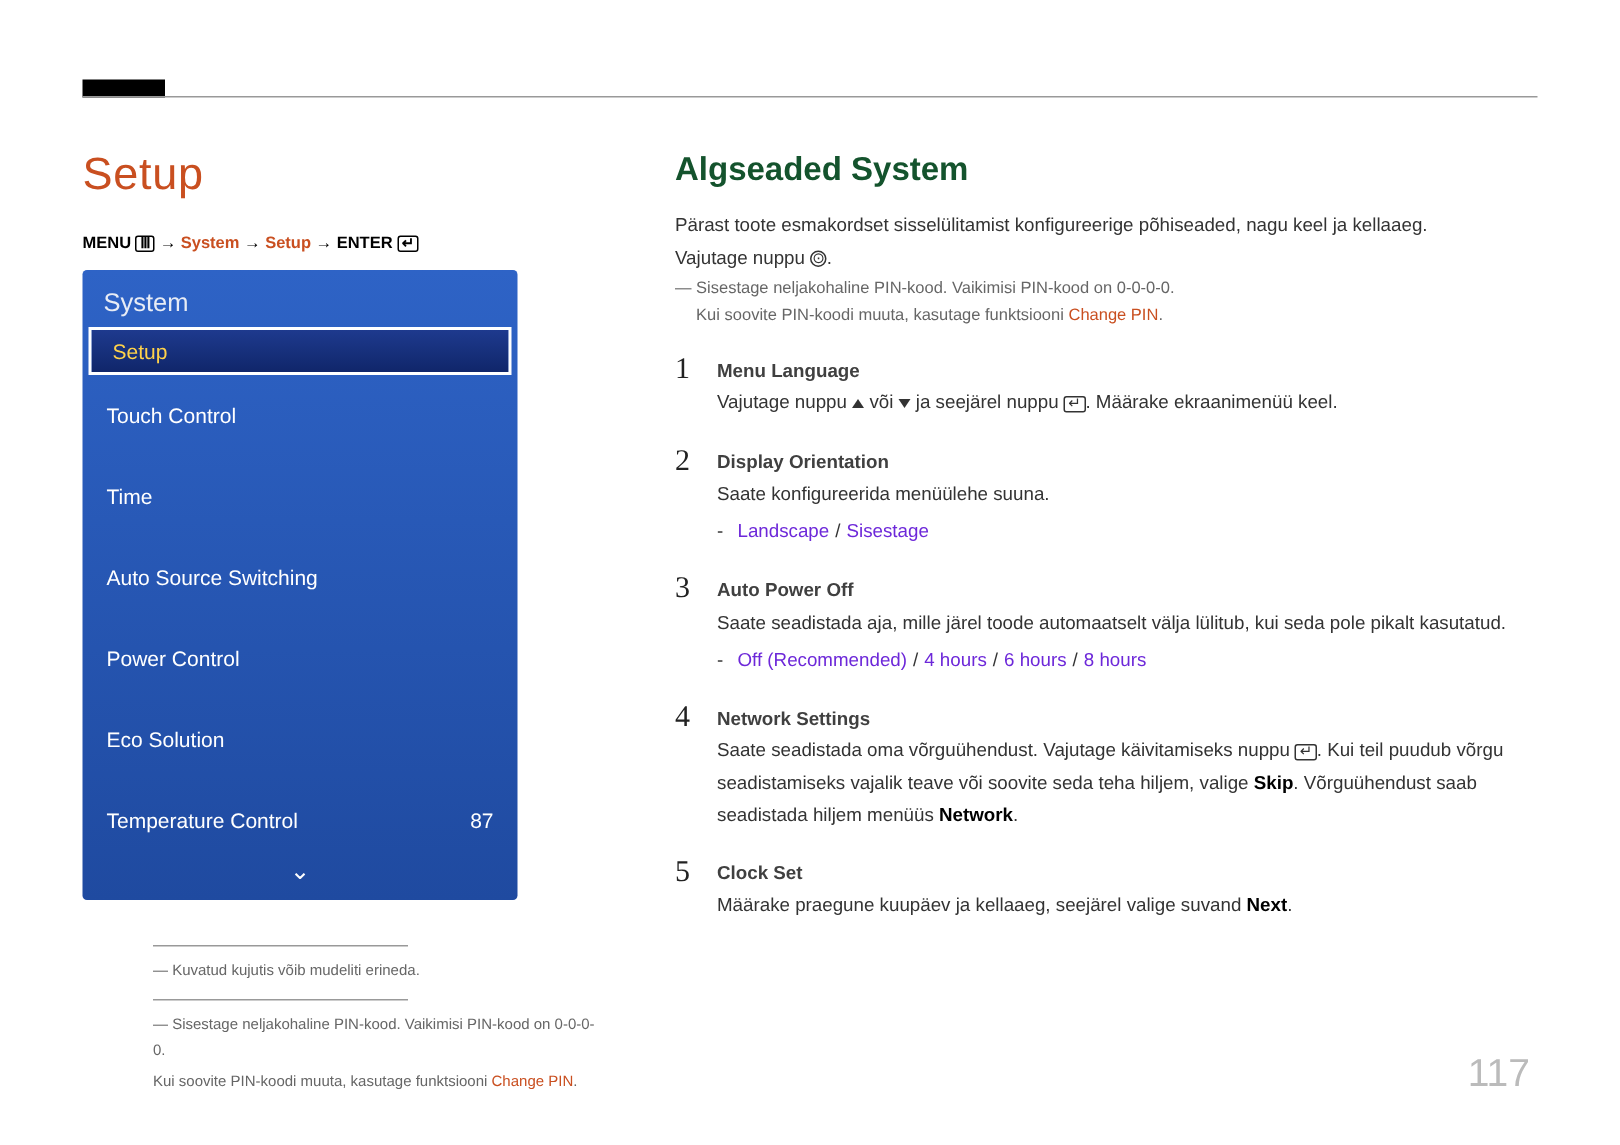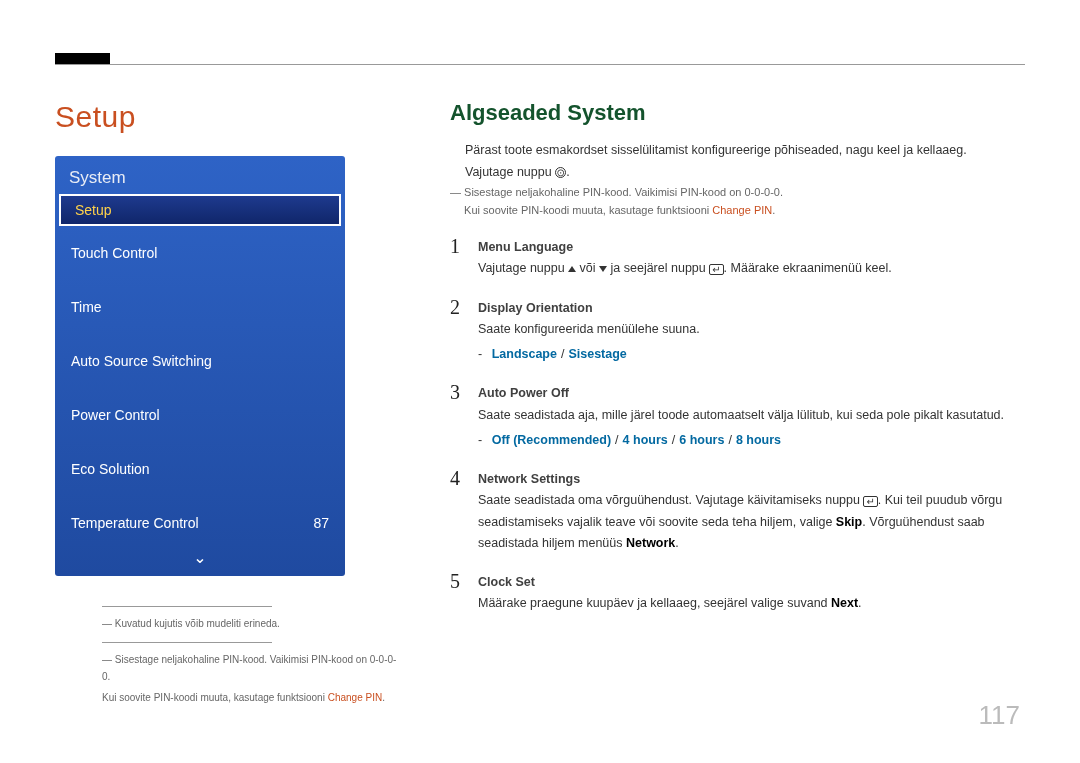--- a/index.html
+++ b/index.html
@@ -117,21 +117,21 @@
   .footnotes p { margin-bottom: 4px; }
   .footnotes .accent { color: #c94f20; }
 
   
   h2.subhead {
     font-size: 22px;
     font-weight: 700;
     color: #14532d;
     margin-bottom: 14px;
   }
-  .para { font-size: 12.5px; color: #333; line-height: 1.6; margin-bottom: 2px; margin-left: 15px; }
+  .para { font-size: 12.5px; color: #333; line-height: 1.6; margin-bottom: 2px; }
   .small-note { font-size: 11px; color: #666; line-height: 1.6; }
   .small-note .accent { color: #c94f20; }
 
   table.steps { border-collapse: collapse; margin-top: 10px; width: 100%; }
   table.steps td.num {
     font-size: 20px;
     color: #222;
     vertical-align: top;
     width: 28px;
     padding: 6px 0 6px 0;
@@ -141,21 +141,21 @@
   table.steps td.body {
     padding: 8px 0 10px 0;
     font-size: 12.5px;
     color: #333;
     line-height: 1.7;
     vertical-align: top;
   }
   .step-title { color: #404040; font-weight: bold; font-size: 12.5px; }
   .opt-line { margin-top: 4px; }
   .opt-line .dash { color: #333; margin-right: 6px; }
-  .opt-line .accent { color: #0369a1; font-weight: bold; }
+  .opt-line .accent { color: #6d28d9; font-weight: normal; }
   .opt-line .sep { color: #333; margin: 0 4px; }
   .bold { font-weight: bold; color: #000; }
 
   .page-number {
     position: absolute;
     right: 60px;
     bottom: 32px;
     font-size: 26px;
     color: #bbb;
     font-weight: 300;
@@ -172,20 +172,31 @@
 
 <div class="page">
   <div class="top-tick"></div>
   <div class="top-rule"></div>
 
   <div class="columns">
 
     <div class="col-left">
       <h1 class="section-title">Setup</h1>
 
+      <div class="breadcrumb">
+        <span class="bold">MENU</span>
+        <span class="menu-icon">Ⅲ</span>
+        <span>→</span>
+        <span class="accent">System</span>
+        <span>→</span>
+        <span class="accent">Setup</span>
+        <span>→</span>
+        <span class="bold">ENTER</span>
+        <span class="enter-icon">↵</span>
+      </div>
 
       <div class="osd">
         <div class="osd-title">System</div>
         <div class="osd-item selected">
           <span>Setup</span>
             <span></span>
         </div>
         <div class="osd-item">
           <span>Touch Control</span>
             <span></span>

